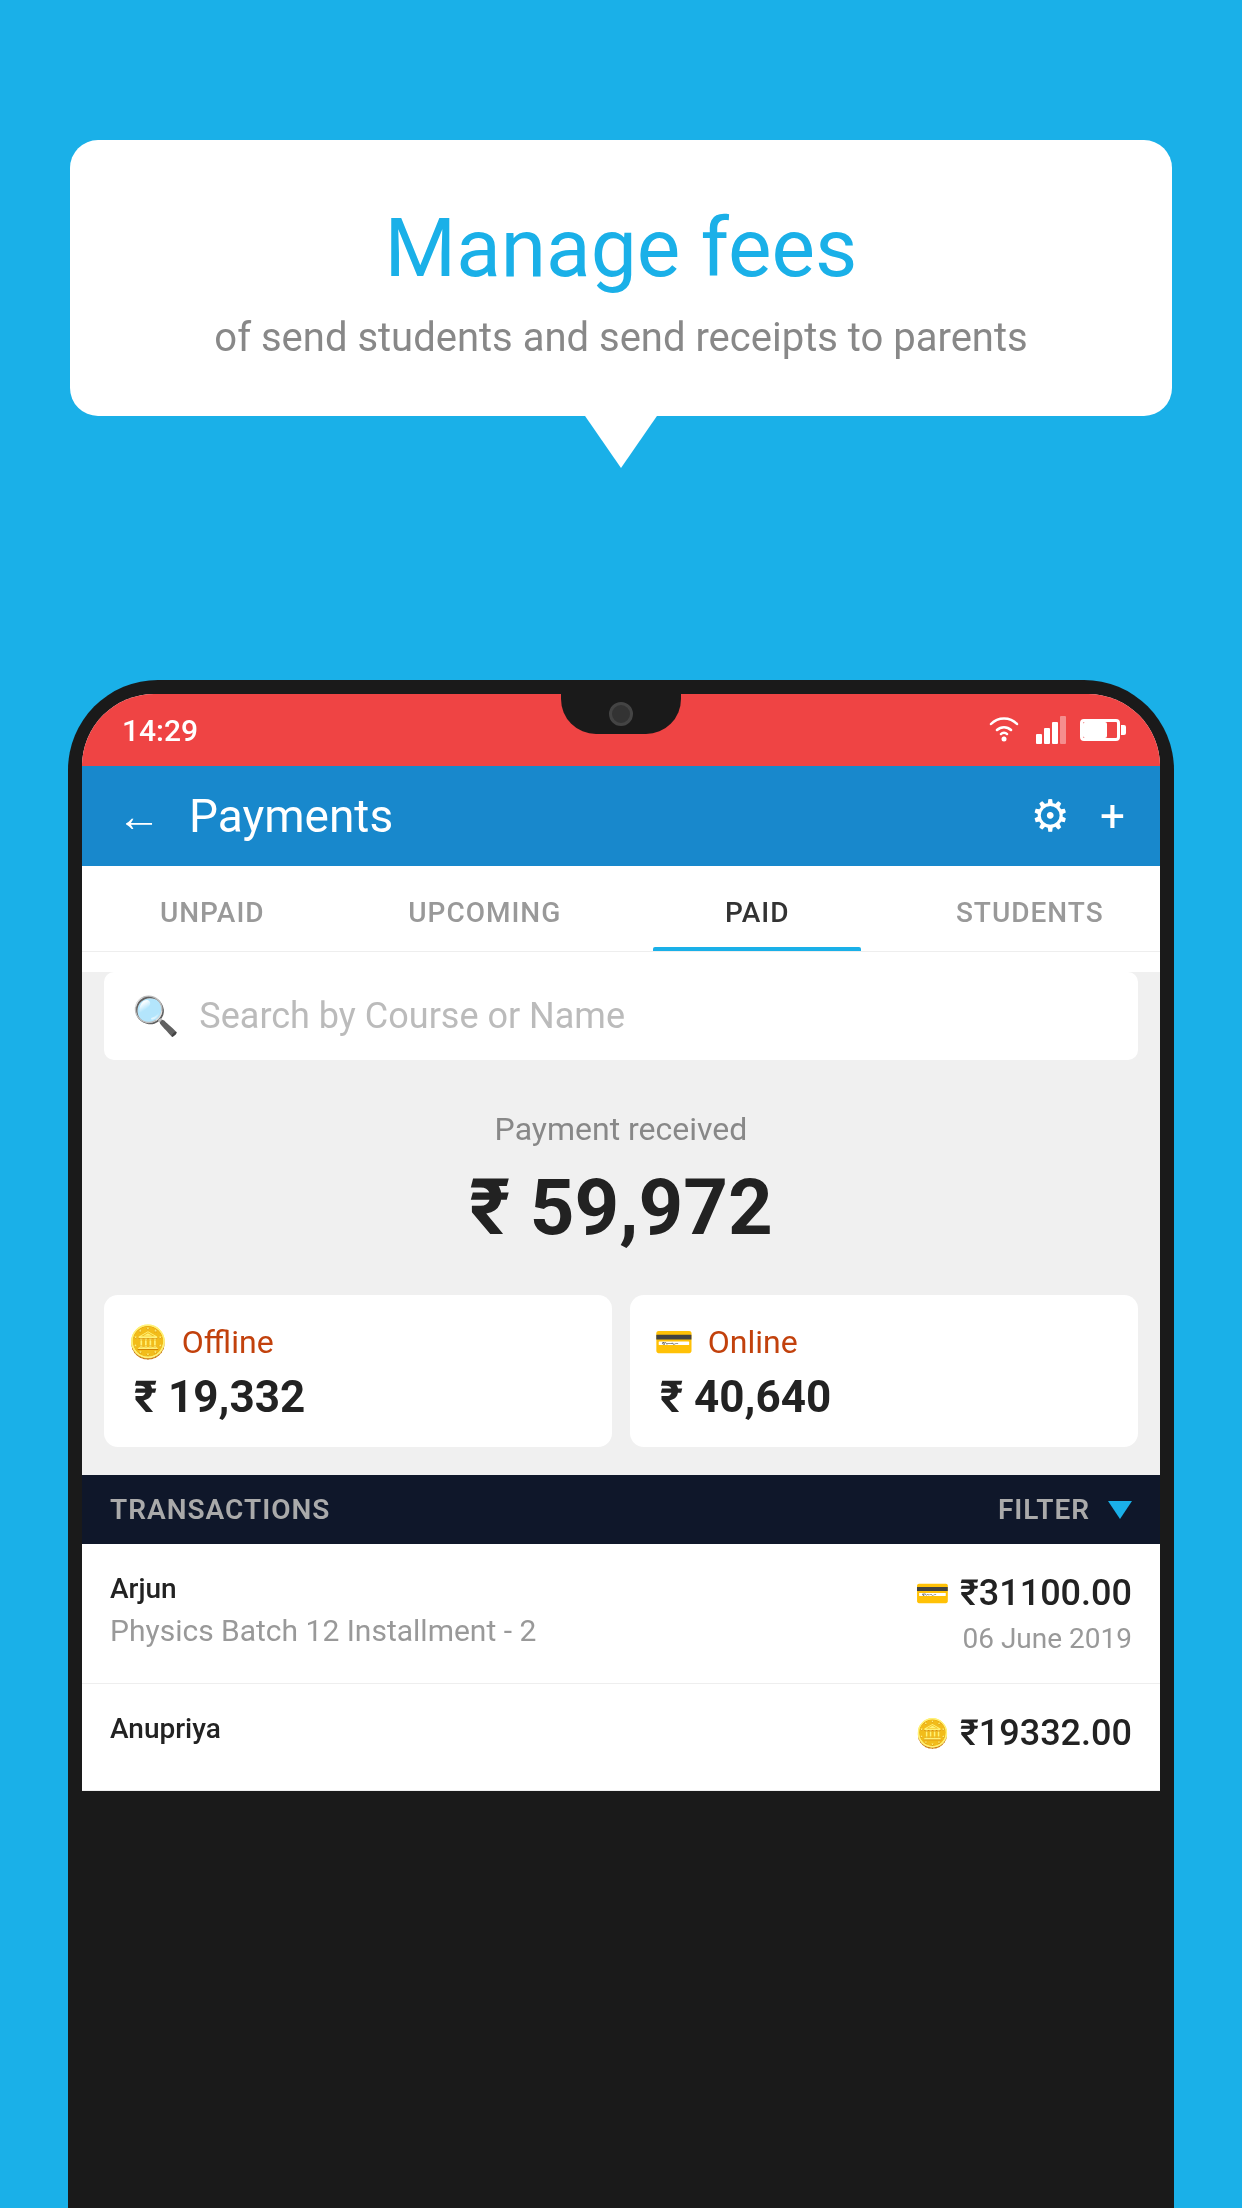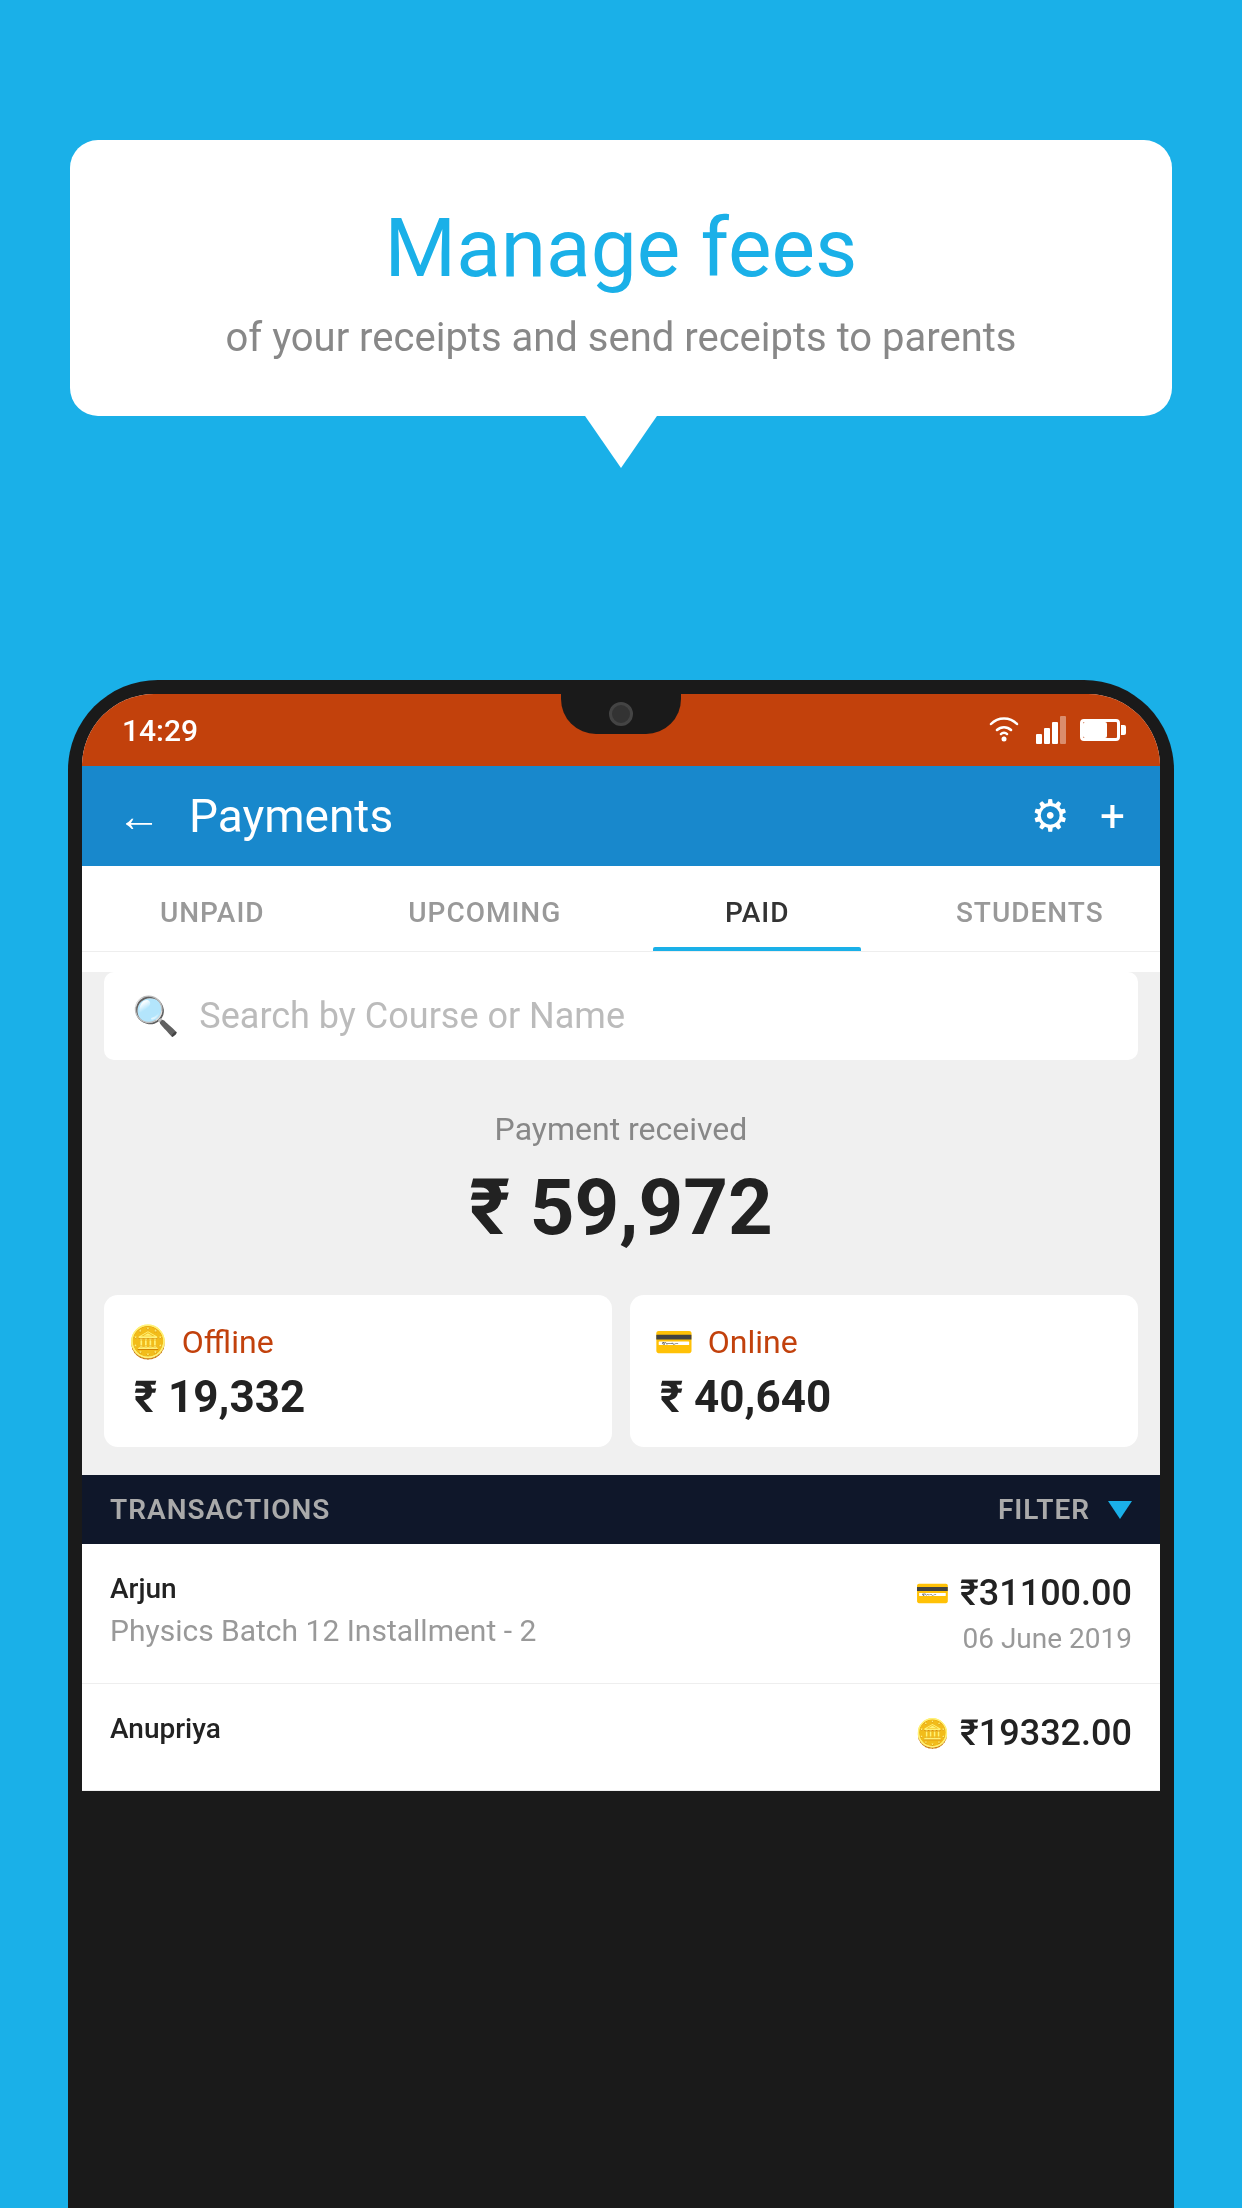--- a/index.html
+++ b/index.html
@@ -58,21 +58,21 @@
       right: 68px;
       bottom: 0;
       background: #1a1a1a;
       border-radius: 90px 90px 0 0;
       padding: 0;
       overflow: hidden;
     }
 
     
     .phone-top-bar {
-      background: #c2410c;
+      background: #ef4444;
       height: 72px;
       display: flex;
       align-items: center;
       justify-content: space-between;
       padding: 0 40px;
       position: relative;
     }
 
     .phone-status-time {
       color: white;
@@ -389,21 +389,21 @@
       overflow: hidden;
       margin: 14px 14px 0;
       background: white;
     }
   </style>
 </head>
 <body>
 
 <div class="speech-bubble">
   <div class="speech-bubble-title">Manage fees</div>
-  <div class="speech-bubble-subtitle">of your receipts and send receipts to parents</div>
+  <div class="speech-bubble-subtitle">of send students and send receipts to parents</div>
 </div>
 
 <div class="phone-frame">
   <div class="phone-screen">
 
     <div class="phone-top-bar">
       <span class="phone-status-time">14:29</span>
       <div class="phone-notch">
         <div class="phone-notch-camera"></div>
       </div>

